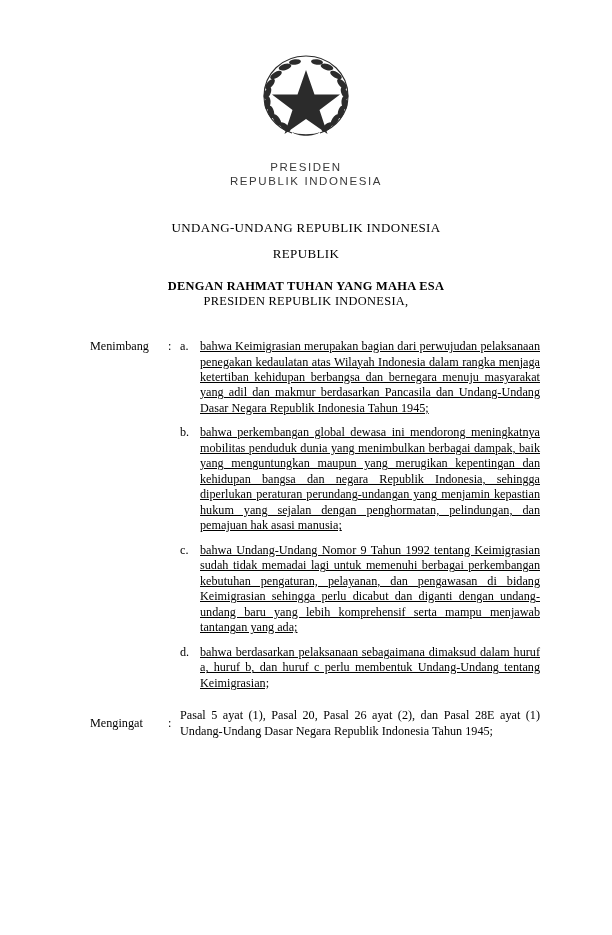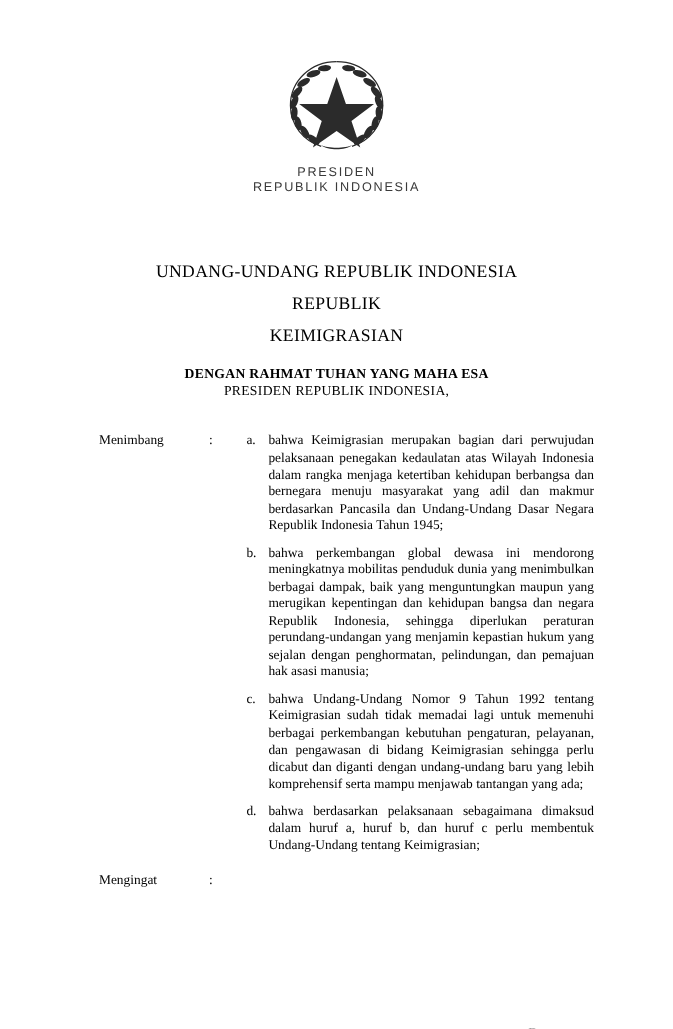--- a/index.html
+++ b/index.html
@@ -32,38 +32,38 @@
   }
   .emblem-art {
     width: 116px;
     height: 92px;
     position: relative;
   }
   .emblem-art svg {
     display: block;
   }
   .emblem-caption {
-    margin-top: 10px;
+    margin-top: 20px;
     text-align: center;
     font-family: "Liberation Sans", sans-serif;
     font-size: 11.5px;
     letter-spacing: 1.6px;
     line-height: 1.22;
     color: #3a3a3a;
   }
   .emblem-caption div {
     white-space: nowrap;
   }
 
   
   .title-block {
-    margin-top: 62px;
+    margin-top: 33px;
     text-align: center;
     font-family: "Liberation Serif", serif;
-    font-size: 16px;
+    font-size: 13px;
     letter-spacing: 0.35px;
     line-height: 1.0;
   }
   .title-block .line {
     margin-bottom: 13px;
   }
 
   .bless-line {
     margin-top: 19px;
     text-align: center;
@@ -79,21 +79,20 @@
 
   
   .clauses {
     margin-top: 30px;
     font-size: 12.2px;
     line-height: 1.27;
   }
   .clause-row {
     display: flex;
     align-items: flex-start;
-    gap: 22px;
   }
   .clause-row + .clause-row {
     margin-top: 13px;
     align-items: center;
   }
   .clause-label {
     width: 96px;
     flex: 0 0 96px;
     padding-left: 18px;
     box-sizing: border-box;
@@ -115,20 +114,21 @@
   }
   .item-marker {
     width: 20px;
     flex: 0 0 20px;
   }
   .item-text {
     flex: 1 1 auto;
     text-align: justify;
     text-justify: inter-word;
     hyphens: none;
+    text-decoration: underline;
   }
   .plain-text {
     flex: 1 1 auto;
     text-align: justify;
     text-justify: inter-word;
   }
 
   
   .footer-note {
     position: absolute;
@@ -185,21 +185,20 @@
     </div>
     <div class="emblem-caption">
       <div>PRESIDEN</div>
       <div>REPUBLIK INDONESIA</div>
     </div>
   </div>
 
   <div class="title-block">
     <div class="line">UNDANG-UNDANG REPUBLIK INDONESIA</div>
     <div class="line">REPUBLIK</div>
-    <div class="line">KEIMIGRASIAN</div>
   </div>
 
   <div class="bless-line">DENGAN RAHMAT TUHAN YANG MAHA ESA</div>
 
   <div class="institution-line">PRESIDEN REPUBLIK INDONESIA,</div>
 
   <div class="clauses">
 
     <div class="clause-row">
       <div class="clause-label">Menimbang</div>
@@ -225,19 +224,20 @@
           <div class="item-marker">d.</div>
           <div class="item-text">bahwa berdasarkan pelaksanaan sebagaimana dimaksud dalam huruf a, huruf b, dan huruf c perlu membentuk Undang-Undang tentang Keimigrasian;</div>
         </div>
 
       </div>
     </div>
 
     <div class="clause-row" style="margin-top:17px;">
       <div class="clause-label">Mengingat</div>
       <div class="clause-colon">:</div>
+      <div class="plain-text">Pasal 5 ayat (1), Pasal 20, Pasal 26 ayat (2), dan Pasal 28E ayat (1) Undang-Undang Dasar Negara Republik Indonesia Tahun 1945;</div>
     </div>
 
   </div>
 
   <div class="footer-note">Dengan . . .</div>
 
 </div>
 
 </body></html>

